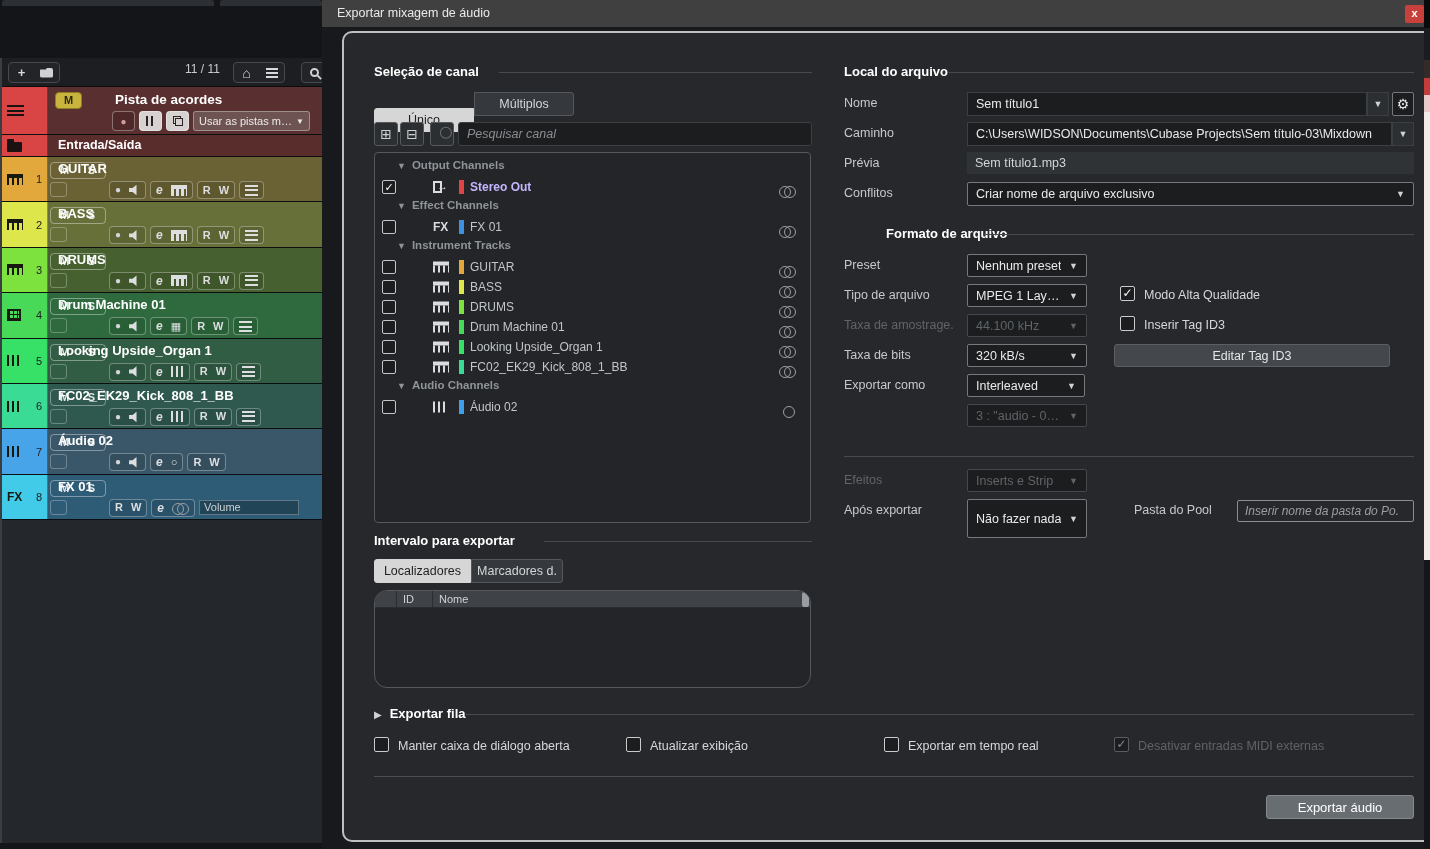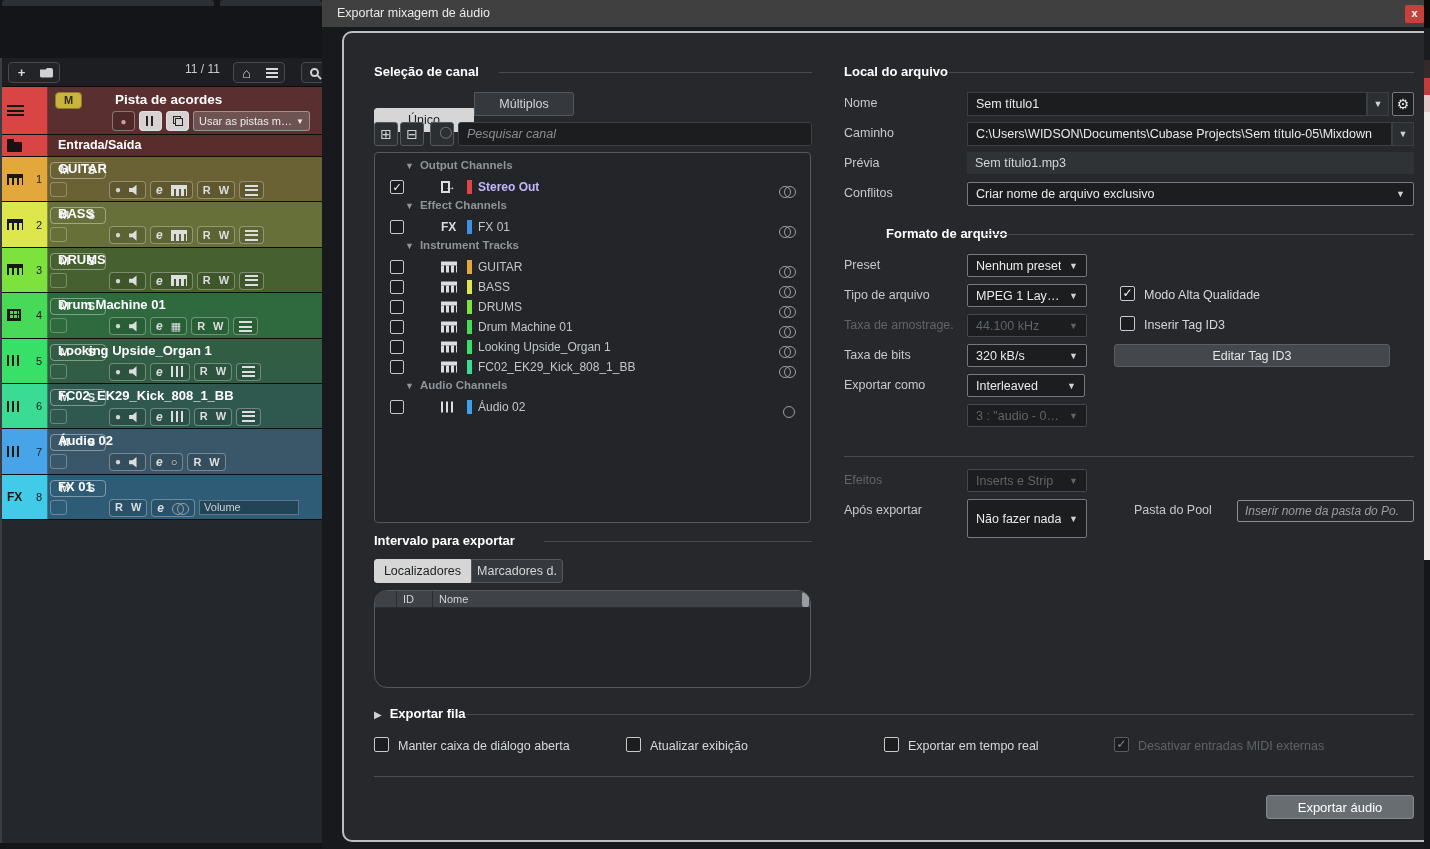--- a/index.html
+++ b/index.html
@@ -113,21 +113,21 @@
   .tab.unsel { background:#35383c; color:#d4d7d9; border:1px solid #54585c; border-radius:0 3px 3px 0; }
 
   .sq-btn { position:absolute; width:24px; height:24px; border:1px solid #55585c; border-radius:3px;
     background:#2c2f32; color:#cfd2d4; font-size:14px; display:flex; align-items:center; justify-content:center; }
   .sq-btn.dis { color:#6a6e72; }
   .search-input { position:absolute; background:#1b1d1f; border:1px solid #3c3f42; border-radius:3px;
     color:#e6e8ea; font-size:12.5px; font-style:italic; padding:0 8px; }
   .search-input::placeholder { color:#8a8e92; font-style:italic; }
 
   .chan-box { position:absolute; left:30px; top:119px; width:437px; height:371px; background:#232528;
-    border:1px solid #55585c; border-radius:4px; overflow:hidden; padding-top:4px;padding-left:8px; }
+    border:1px solid #55585c; border-radius:4px; overflow:hidden; padding-top:4px; }
   .ch-row { position:relative; height:20px; }
   .ch-cat { position:absolute; left:22px; top:2px; color:#8f9499; font-size:11.5px; font-weight:bold; }
   .ch-cat .tri { color:#8f9499; font-size:9px; margin-right:6px; }
   .ch-check { position:absolute; left:7px; top:3px; width:14px; height:14px; border:1.5px solid #c3c7ca;
     border-radius:2px; background:#1b1d1f; color:#fff; font-size:11px; line-height:12px; text-align:center; }
   .ch-icon { position:absolute; left:58px; top:50%; transform:translateY(-50%); color:#dadcde;
     display:flex; align-items:center; }
   .ch-color { position:absolute; left:84px; top:3px; width:5px; height:14px; }
   .ch-label { position:absolute; left:95px; top:3px; color:#c2c6c9; font-size:12px; max-width:290px; }
   .ch-label.bold { color:#c4b5fd; font-weight:bold; }
@@ -602,21 +602,21 @@
       <div class="input" style="left:623px;top:59px;width:400px;height:24px;">
         <span class="ellip">Sem título1</span>
       </div>
       <div class="attach-btn" style="left:1023px;top:59px;height:24px;">▼</div>
       <div class="gear-btn" style="left:1048px;top:59px;height:24px;">
           <span>⚙</span>
         </div>
 
       <div class="fld-label" style="left:500px;top:93px;">Caminho</div>
       <div class="input" style="left:623px;top:89px;width:425px;height:24px;">
-        <span class="ellip">C:\Users\WIDSON\Documents\Cubase Projects\Sem título-05\Mixdown</span>
+        <span class="ellip">C:\Users\WIDSON\Documents\Cubase Projects\Sem título-03\Mixdown</span>
       </div>
       <div class="attach-btn" style="left:1048px;top:89px;height:24px;">▼</div>
 
       <div class="fld-label" style="left:500px;top:123px;">Prévia</div>
       <div class="readonly" style="left:623px;top:119px;width:447px;height:22px;">
         <span class="ellip">Sem título1.mp3</span>
       </div>
 
       <div class="fld-label" style="left:500px;top:153px;">Conflitos</div>
       <div class="combo" style="left:623px;top:149px;width:447px;height:24px;">

